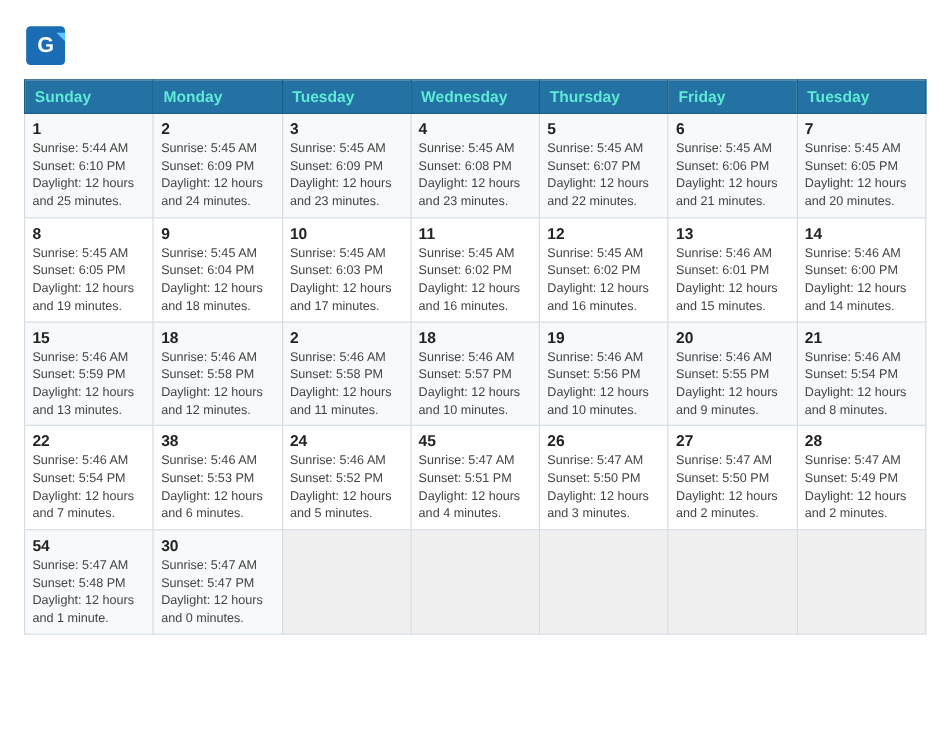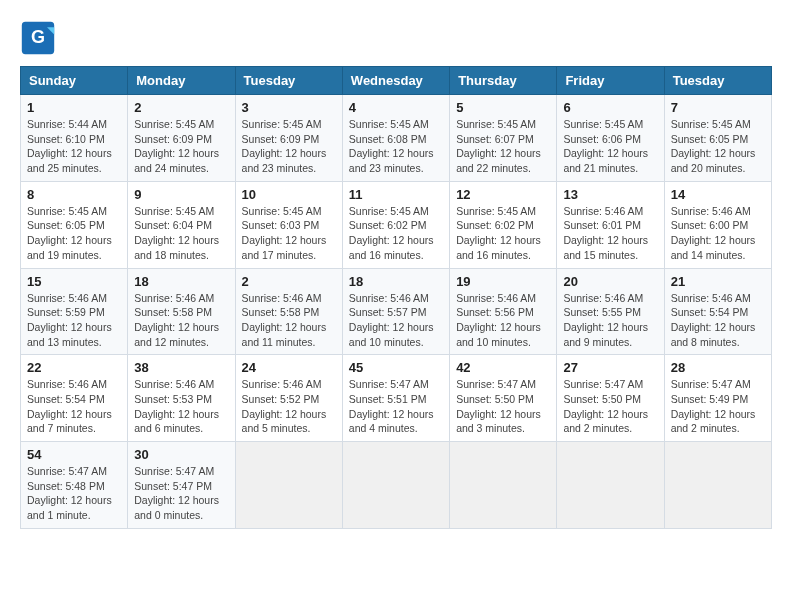--- a/index.html
+++ b/index.html
@@ -46,21 +46,21 @@
       font-size: 14px;
       color: #555;
     }
     table {
       width: 100%;
       border-collapse: collapse;
       font-size: 11px;
     }
     thead tr th {
       background-color: #2471a3;
-      color: #ffffff;
+      color: #5eead4;
       text-align: left;
       padding: 6px 8px;
       font-size: 13px;
       font-weight: bold;
       border: 1px solid #1a5e8a;
     }
     tbody tr td {
       vertical-align: top;
       padding: 5px 6px;
       border: 1px solid #d5dce4;
@@ -222,21 +222,21 @@
         </td>
         <td>
           <span class="day-number">24</span>
           <div class="day-info">Sunrise: 5:46 AM<br>Sunset: 5:52 PM<br>Daylight: 12 hours and 5 minutes.</div>
         </td>
         <td>
           <span class="day-number">45</span>
           <div class="day-info">Sunrise: 5:47 AM<br>Sunset: 5:51 PM<br>Daylight: 12 hours and 4 minutes.</div>
         </td>
         <td>
-          <span class="day-number">42</span>
+          <span class="day-number">26</span>
           <div class="day-info">Sunrise: 5:47 AM<br>Sunset: 5:50 PM<br>Daylight: 12 hours and 3 minutes.</div>
         </td>
         <td>
           <span class="day-number">27</span>
           <div class="day-info">Sunrise: 5:47 AM<br>Sunset: 5:50 PM<br>Daylight: 12 hours and 2 minutes.</div>
         </td>
         <td>
           <span class="day-number">28</span>
           <div class="day-info">Sunrise: 5:47 AM<br>Sunset: 5:49 PM<br>Daylight: 12 hours and 2 minutes.</div>
         </td>

